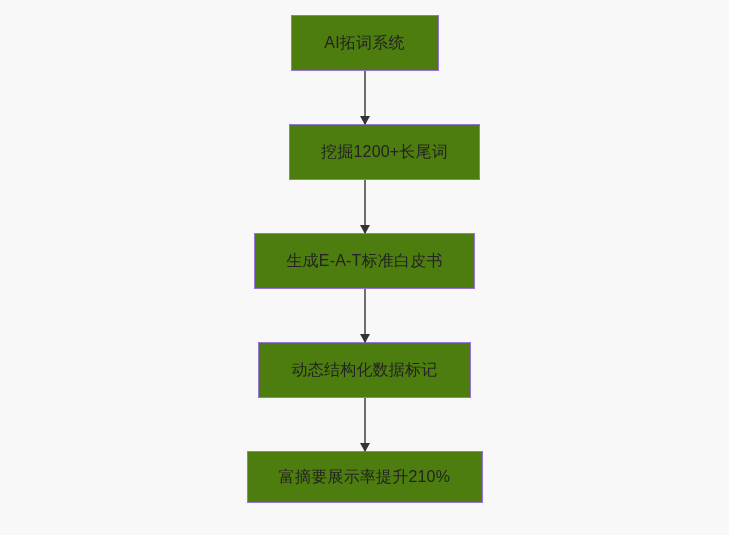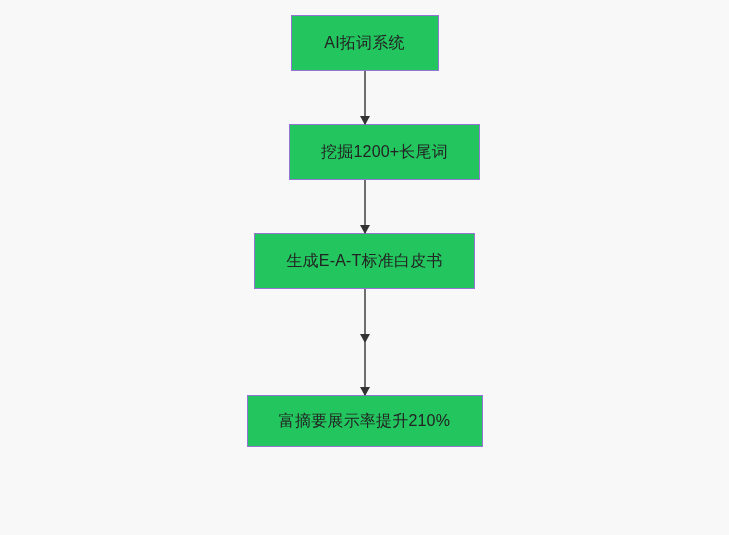--- a/index.html
+++ b/index.html
@@ -26,21 +26,21 @@
     top: 0;
     width: 729px;
     height: 535px;
     display: flex;
     flex-direction: column;
     align-items: center;
   }
 
   .node {
     box-sizing: border-box;
-    background: #22c55e;
+    background: #4d7c0f;
     border: 1.6px solid #9575d4;
     color: #232323;
     font-size: 16px;
     line-height: 1.2;
     display: flex;
     align-items: center;
     justify-content: center;
     text-align: center;
     padding: 0 18px;
     white-space: nowrap;
@@ -96,20 +96,23 @@
 
     <div class="node" style="width:221px; height:56px;text-align:center;">
       <span>生成E-A-T标准白皮书</span>
     </div>
 
     <div class="connector" style="height:53px;">
       <div class="line"></div>
       <div class="head"></div>
     </div>
 
+    <div class="node" style="width:213px; height:56px;">
+      <span>动态结构化数据标记</span>
+    </div>
 
     <div class="connector" style="height:53px;">
       <div class="line"></div>
       <div class="head"></div>
     </div>
 
     <div class="node" style="width:236px; height:52px;">
       <span>富摘要展示率提升210%</span>
     </div>
 

